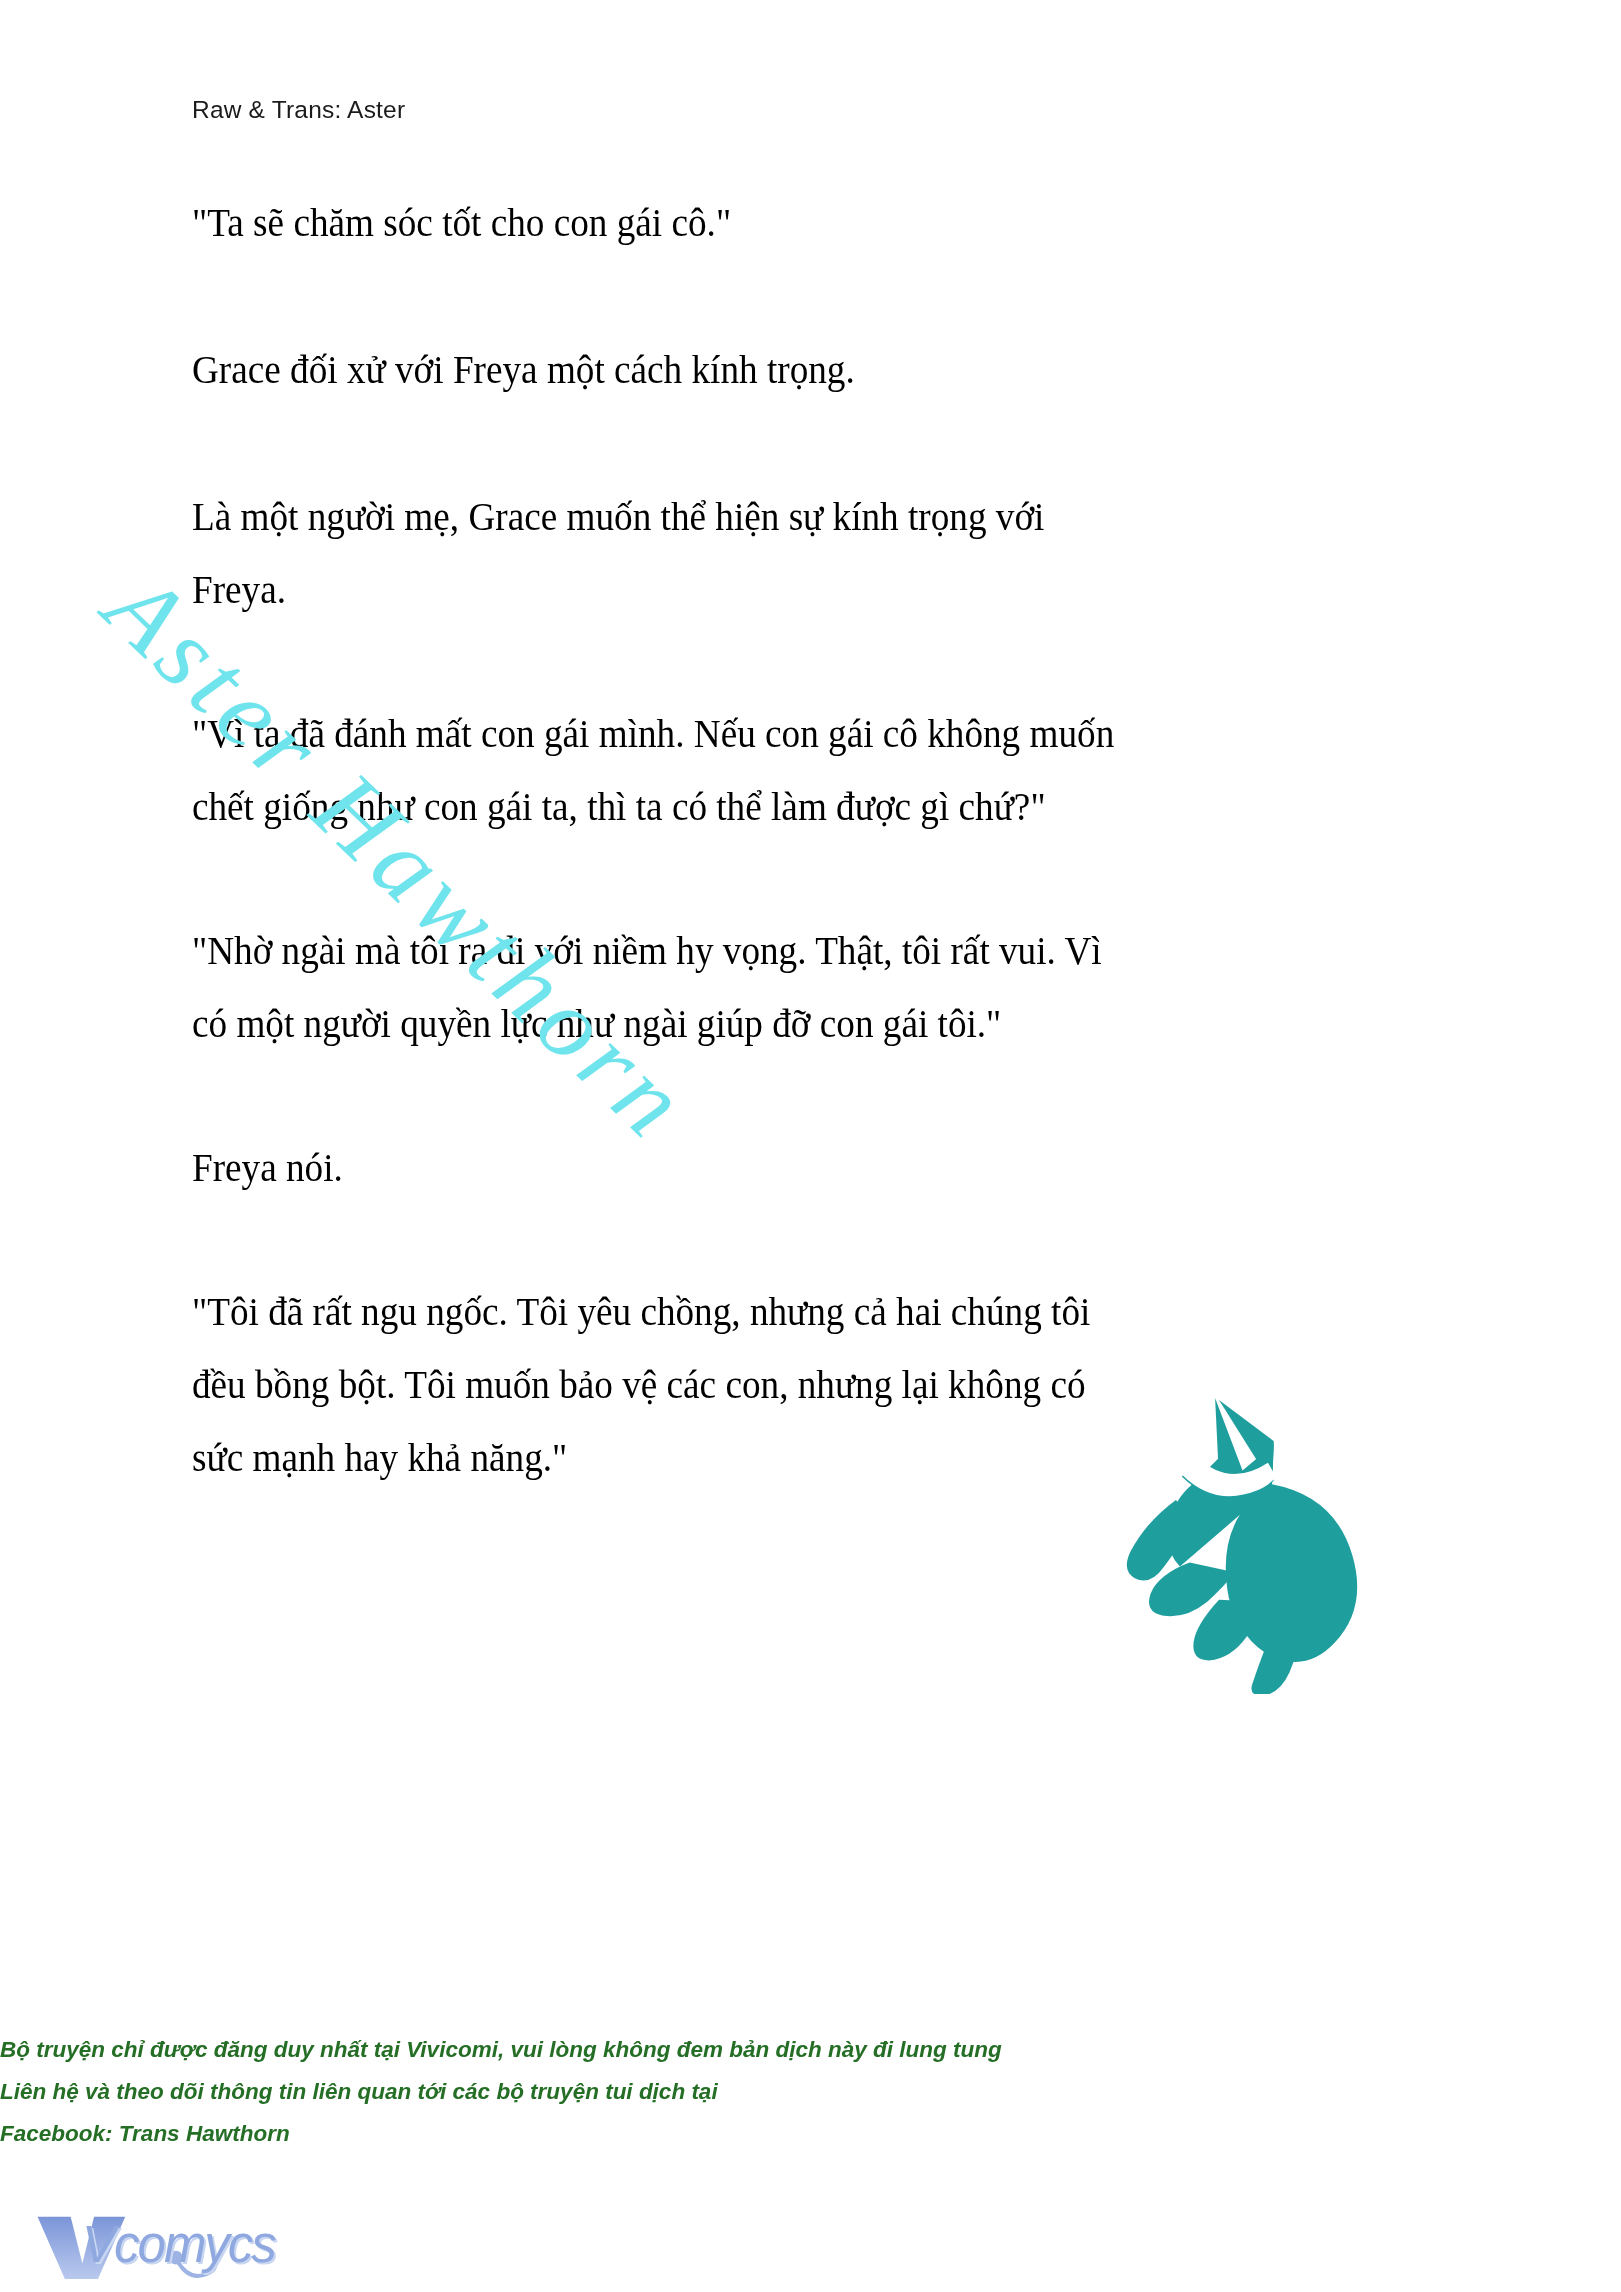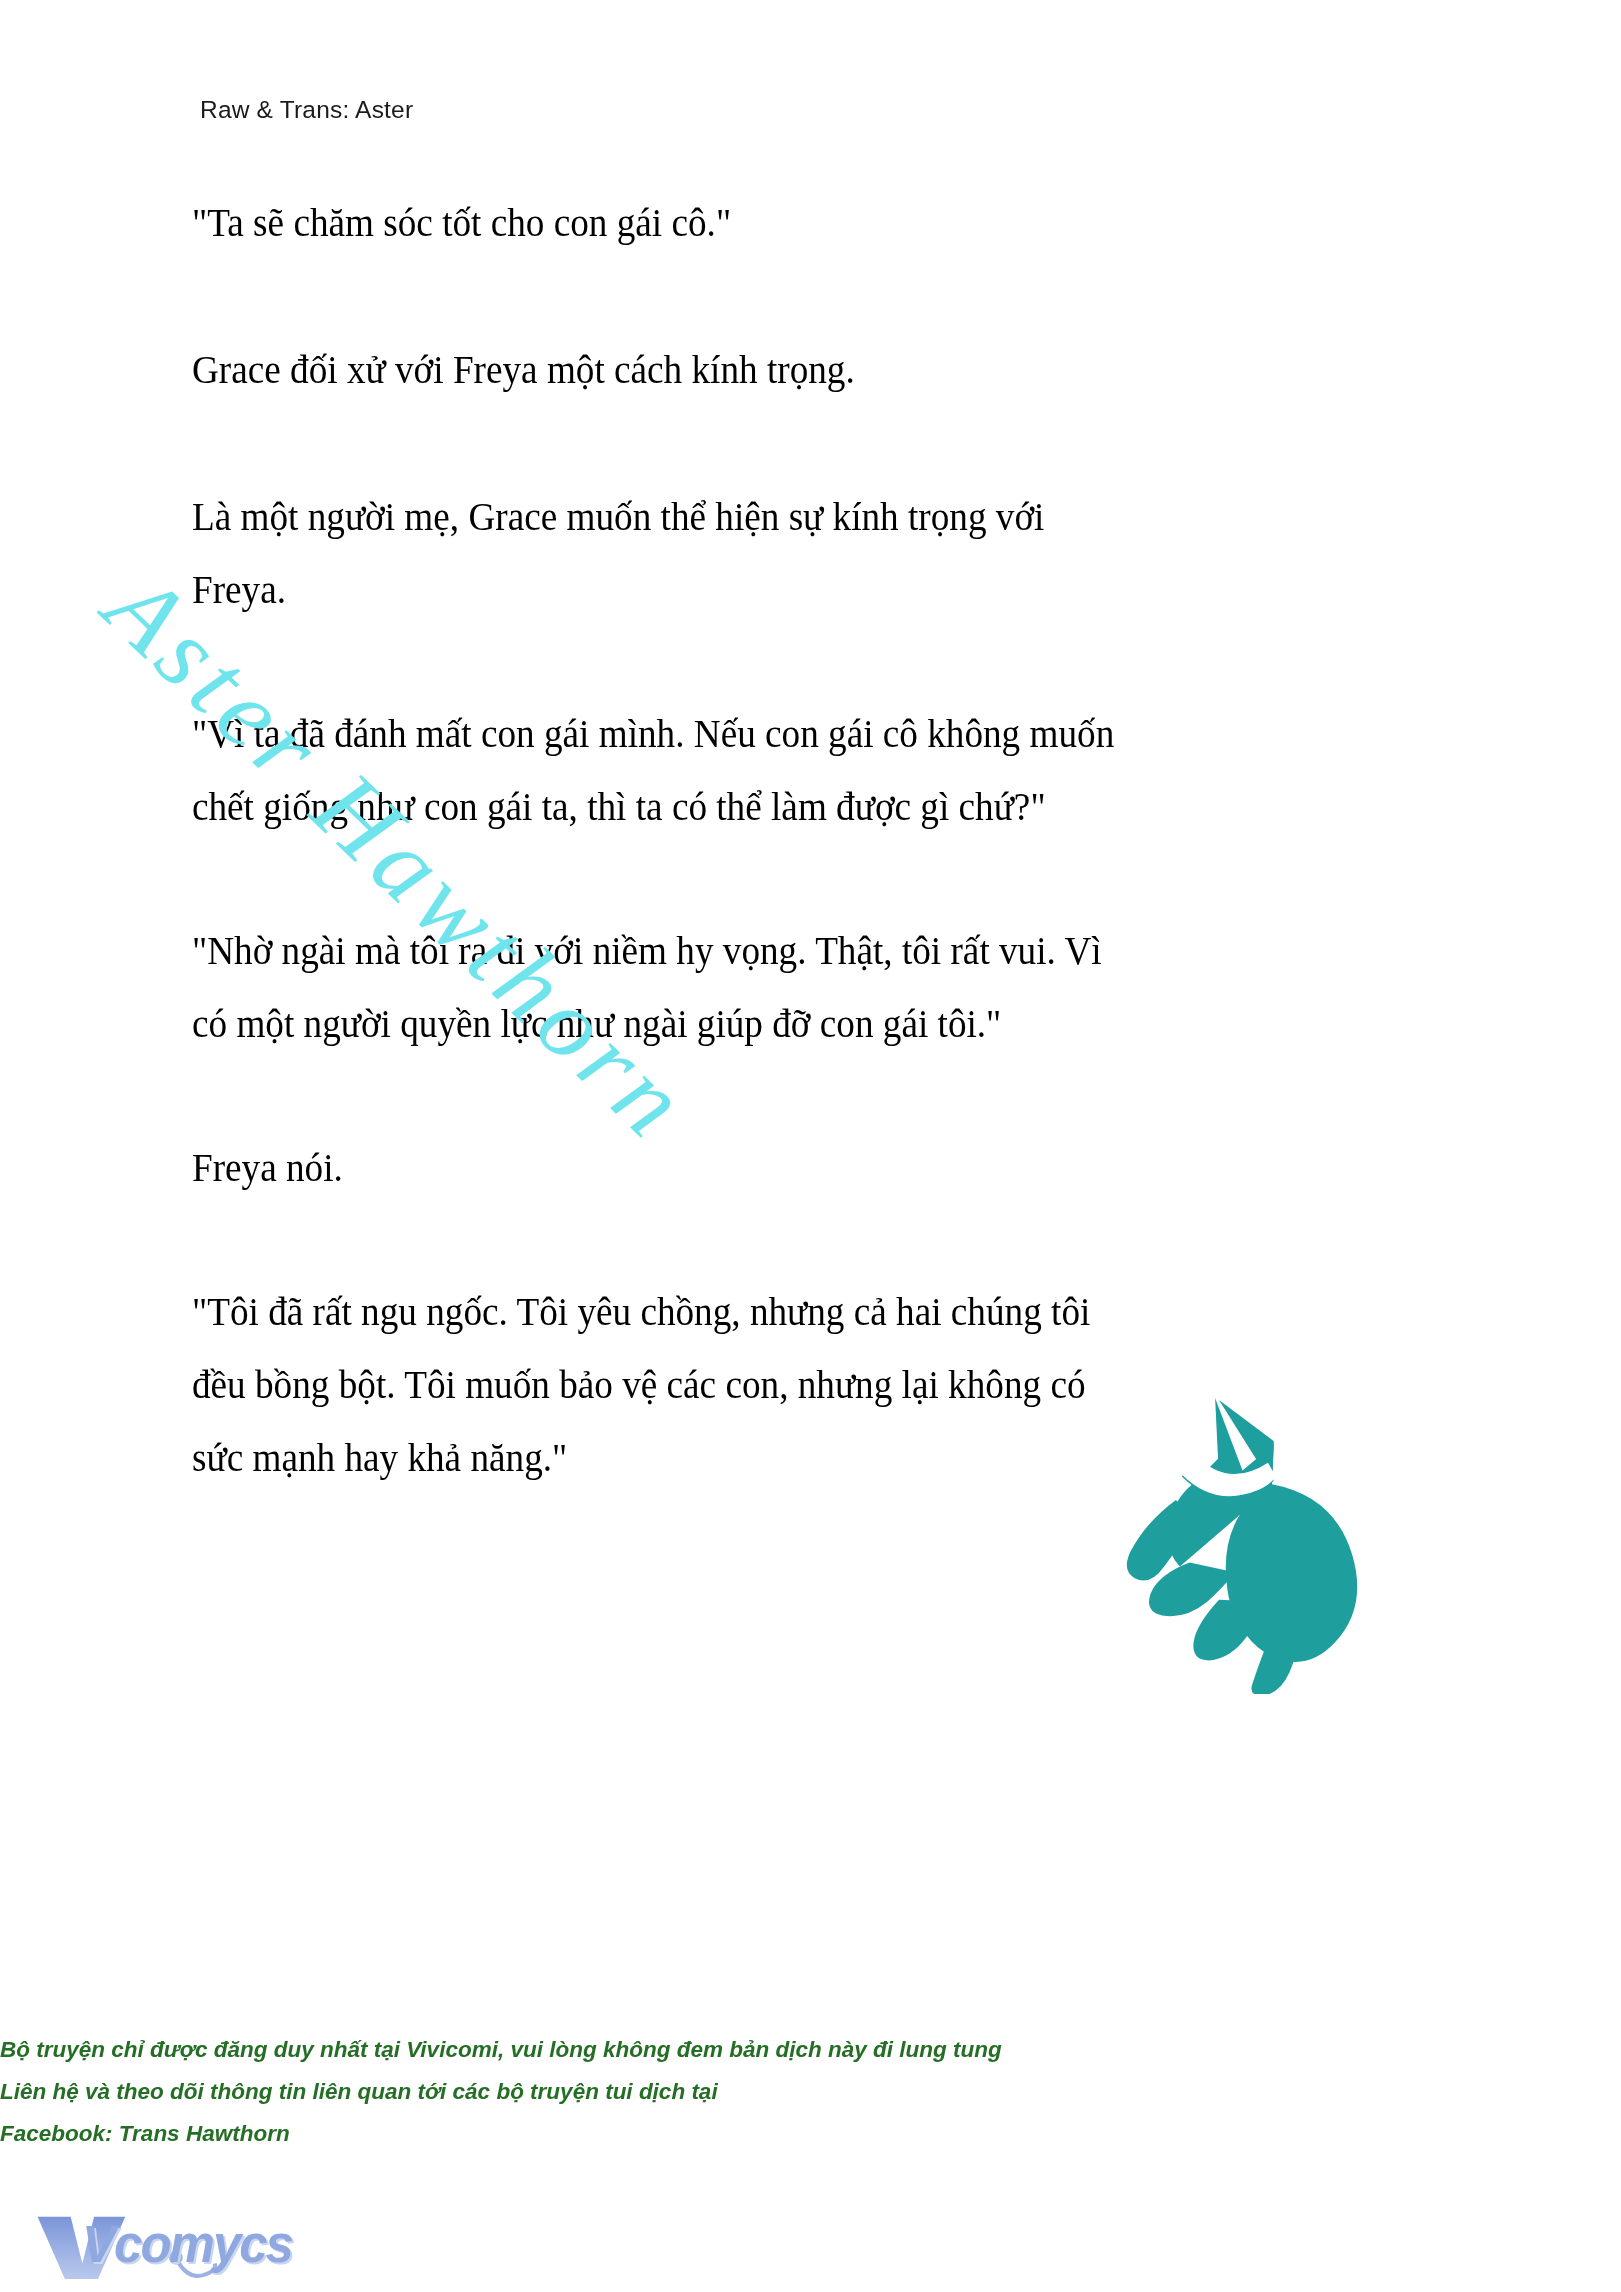--- a/index.html
+++ b/index.html
@@ -24,21 +24,20 @@
   
   .header {
     position: absolute;
     left: 192px;
     top: 96px;
     font-family: "Liberation Sans", "DejaVu Sans", sans-serif;
     font-size: 24.5px;
     color: #1b1b1b;
     letter-spacing: 0.2px;
     white-space: nowrap;
-    margin-left: 8px;
   }
 
   
   .body-text {
     position: absolute;
     left: 192px;
     top: 186px;
     width: 1186px;
   }
   .para {
@@ -102,21 +101,21 @@
     left: 31px;
     top: 2207px;
     width: 245px;
     height: 76px;
   }
   .vcomycs-text {
     position: absolute;
     left: 51px;
     top: 7.8px;
     font-family: "Liberation Sans", "DejaVu Sans", sans-serif;
-    font-weight: bold;
+    font-weight: normal;
     font-style: italic;
     font-size: 51px;
     letter-spacing: -2px;
     color: #8fa9e0;
     text-shadow: 2px 2px 0 #c9d6f2;
   }
 </style>
 </head>
 <body>
 

